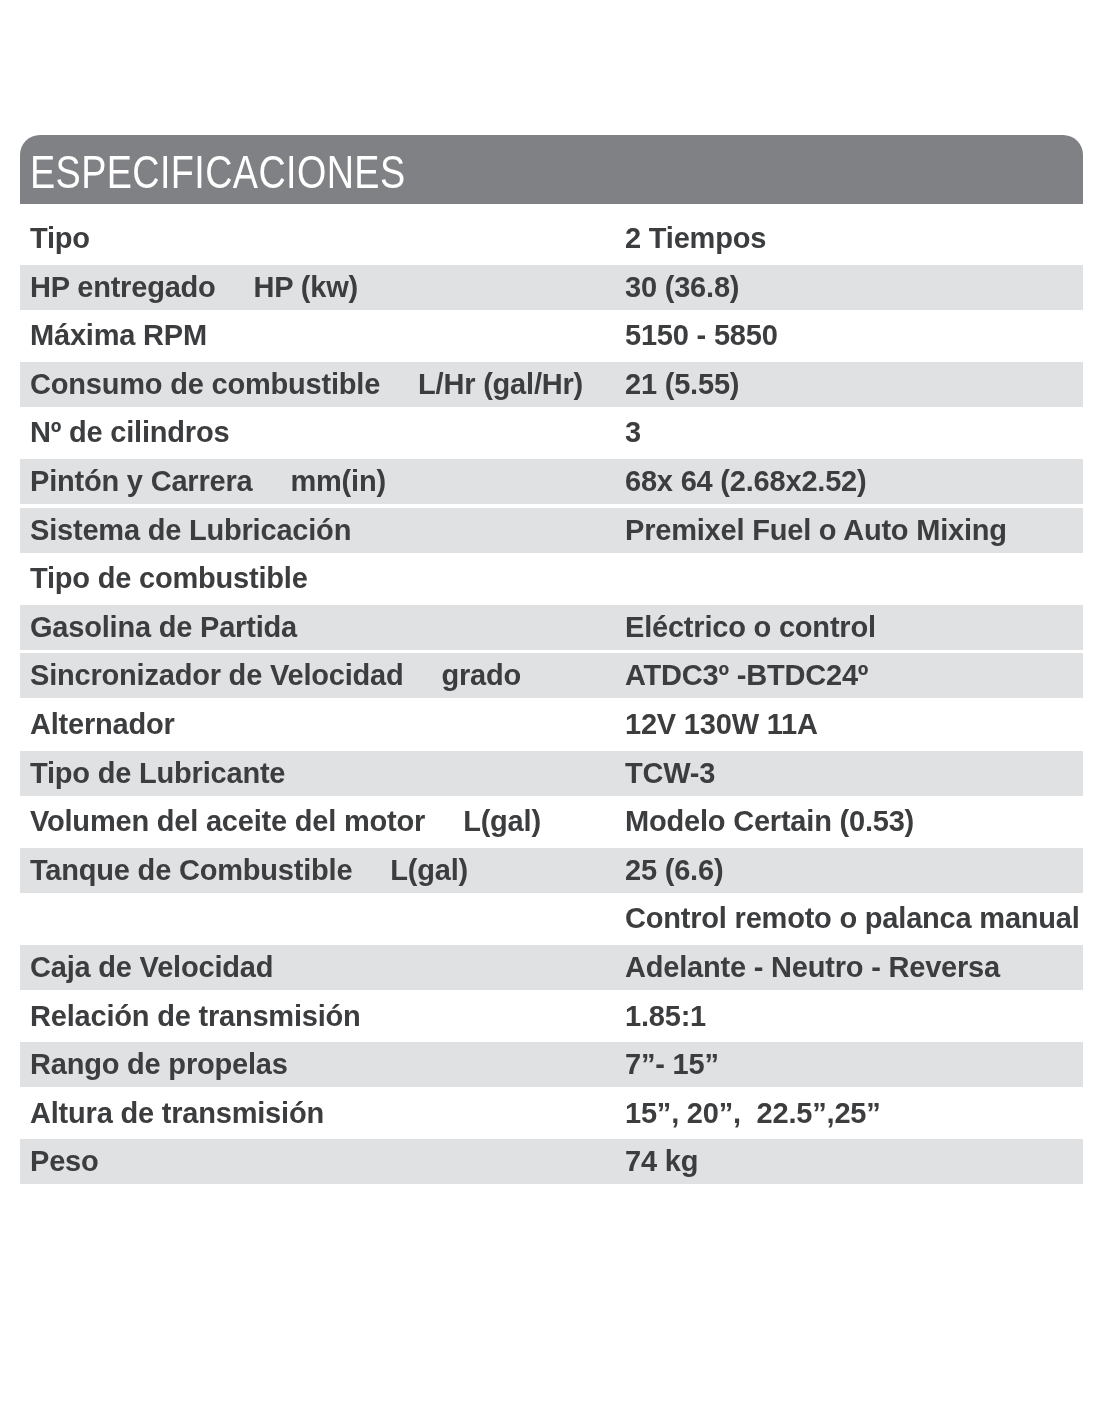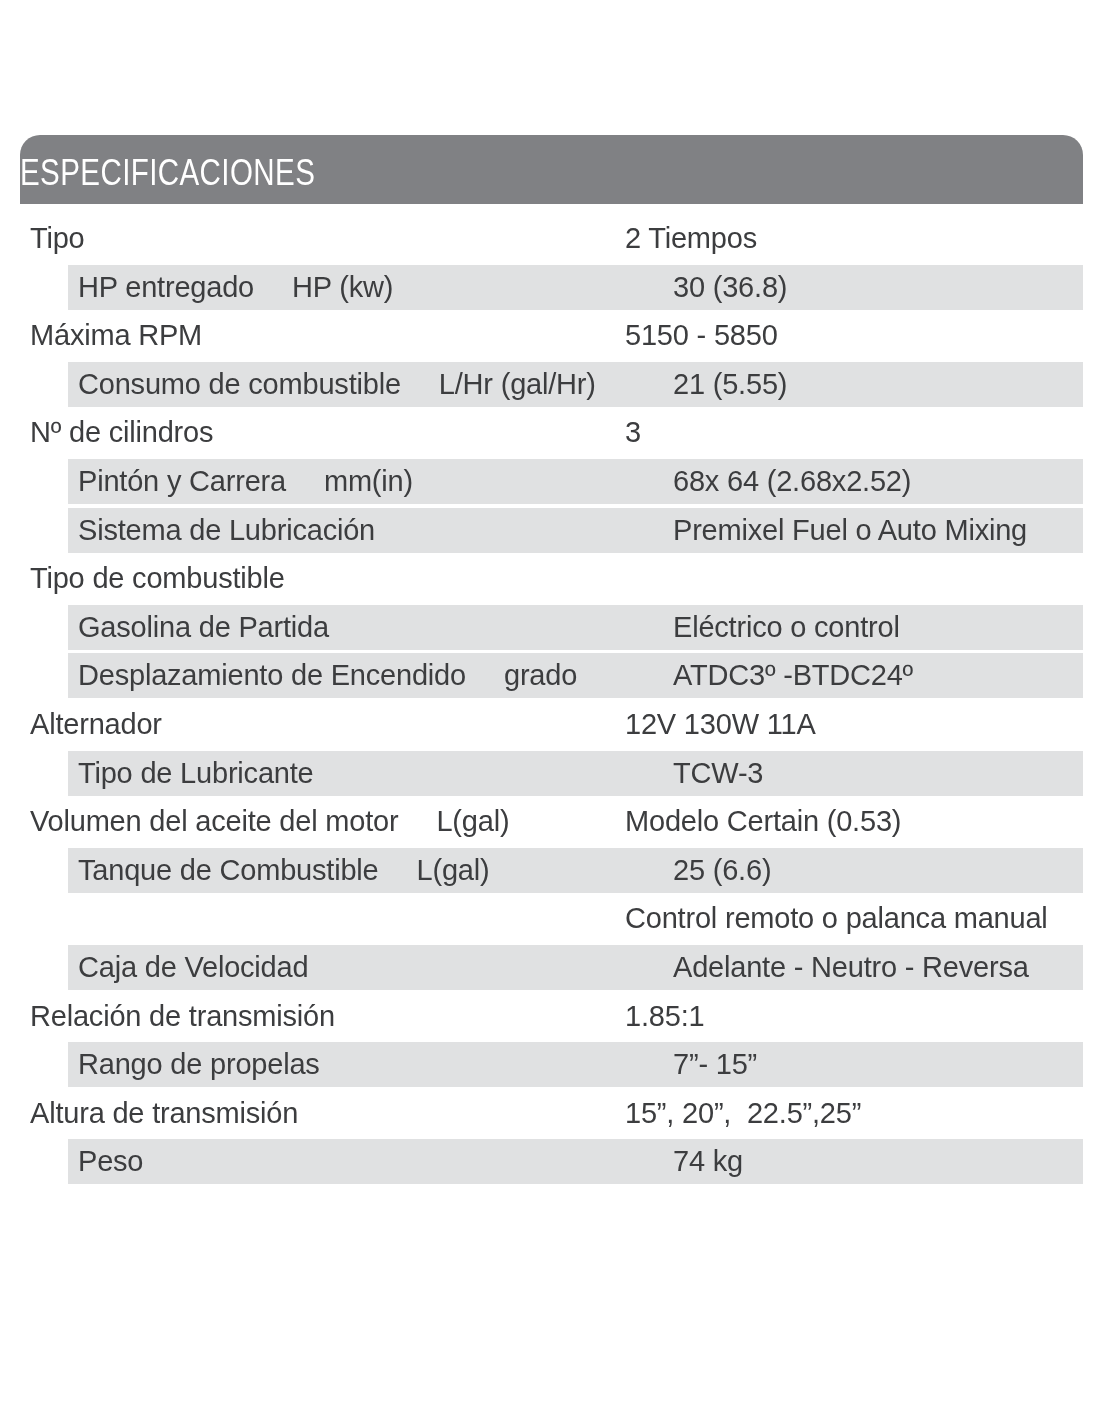--- a/index.html
+++ b/index.html
@@ -26,25 +26,25 @@
     position: absolute;
     left: 20px;
     top: 135px;
     width: 1063px;
     height: 69px;
     background: var(--header-bg);
     border-radius: 20px 20px 0 0;
   }
   .title {
     position: absolute;
-    left: 0;
+    left: 10px;
     top: 0;
     height: 69px;
     line-height: 69px;
-    font-size: 36px;
+    font-size: 46px;
     font-weight: 400;
     color: var(--title-text);
     letter-spacing: 0.5px;
     white-space: pre;
   }
   .cond {
     display: inline-block;
     transform: scaleX(0.82) translateY(3px);
     transform-origin: 0 50%;
   }
@@ -53,28 +53,28 @@
     left: 20px;
     top: 216px;
     width: 1063px;
   }
   .row {
     position: relative;
     height: 45px;
     margin-bottom: 3.6px;
     background: transparent;
   }
-  .row.alt { background: var(--row-alt-bg); margin-left: 48px; }
+  .row.alt { background: var(--row-alt-bg); }
   .label-cell, .value-cell {
     position: absolute;
     top: 0;
     height: 45px;
     line-height: 45px;
     font-size: 29px;
-    font-weight: 400;
+    font-weight: 700;
     letter-spacing: -0.2px;
     white-space: pre;
   }
   .label-cell { left: 10px; }
   .value-cell { left: 605px; }
   .unit { margin-left: 38px; }
   .unit:empty { margin-left: 0; }
 </style>
 </head>
 <body>
@@ -126,21 +126,21 @@
       <span class="label-cell"><span class="lbl">Tipo de combustible</span><span class="unit"></span></span>
     </div>
 
     <div class="row alt">
       <span class="label-cell"><span class="lbl">Gasolina de Partida</span><span class="unit"></span></span>
       <span class="value-cell">Eléctrico o control</span>
     </div>
 
 
     <div class="row alt">
-      <span class="label-cell"><span class="lbl">Desplazamiento de Encendido</span><span class="unit">grado</span></span>
+      <span class="label-cell"><span class="lbl">Sincronizador de Velocidad</span><span class="unit">grado</span></span>
       <span class="value-cell">ATDC3º -BTDC24º</span>
     </div>
 
     <div class="row">
       <span class="label-cell"><span class="lbl">Alternador</span><span class="unit"></span></span>
       <span class="value-cell">12V 130W 11A</span>
     </div>
 
     <div class="row alt">
       <span class="label-cell"><span class="lbl">Tipo de Lubricante</span><span class="unit"></span></span>

